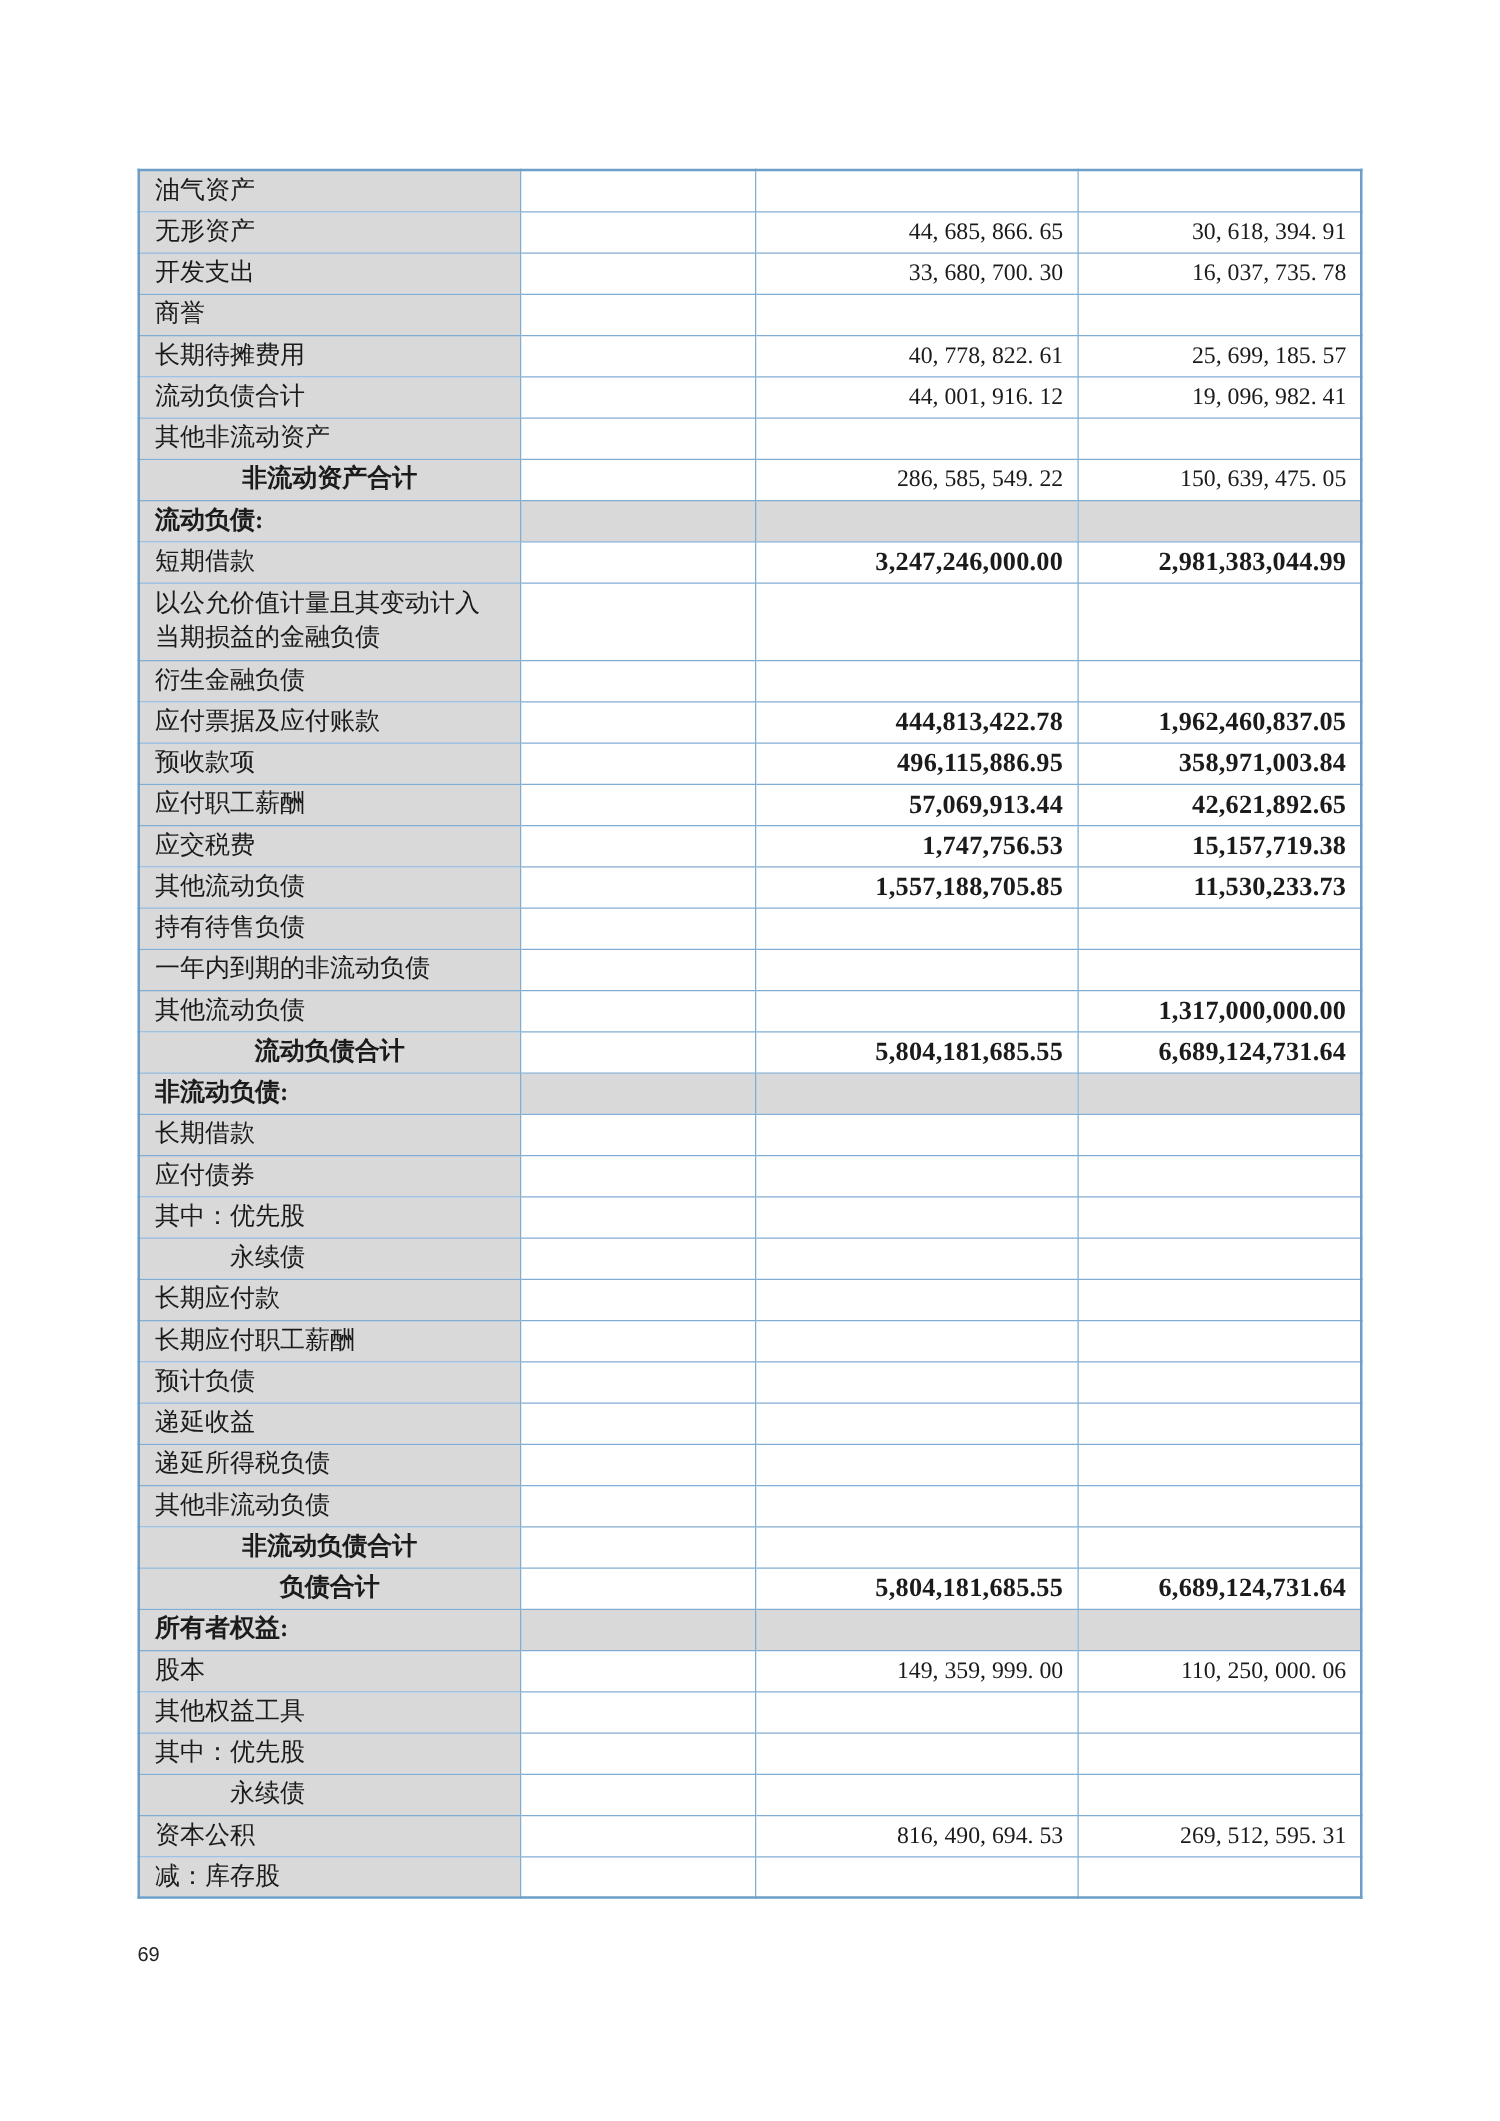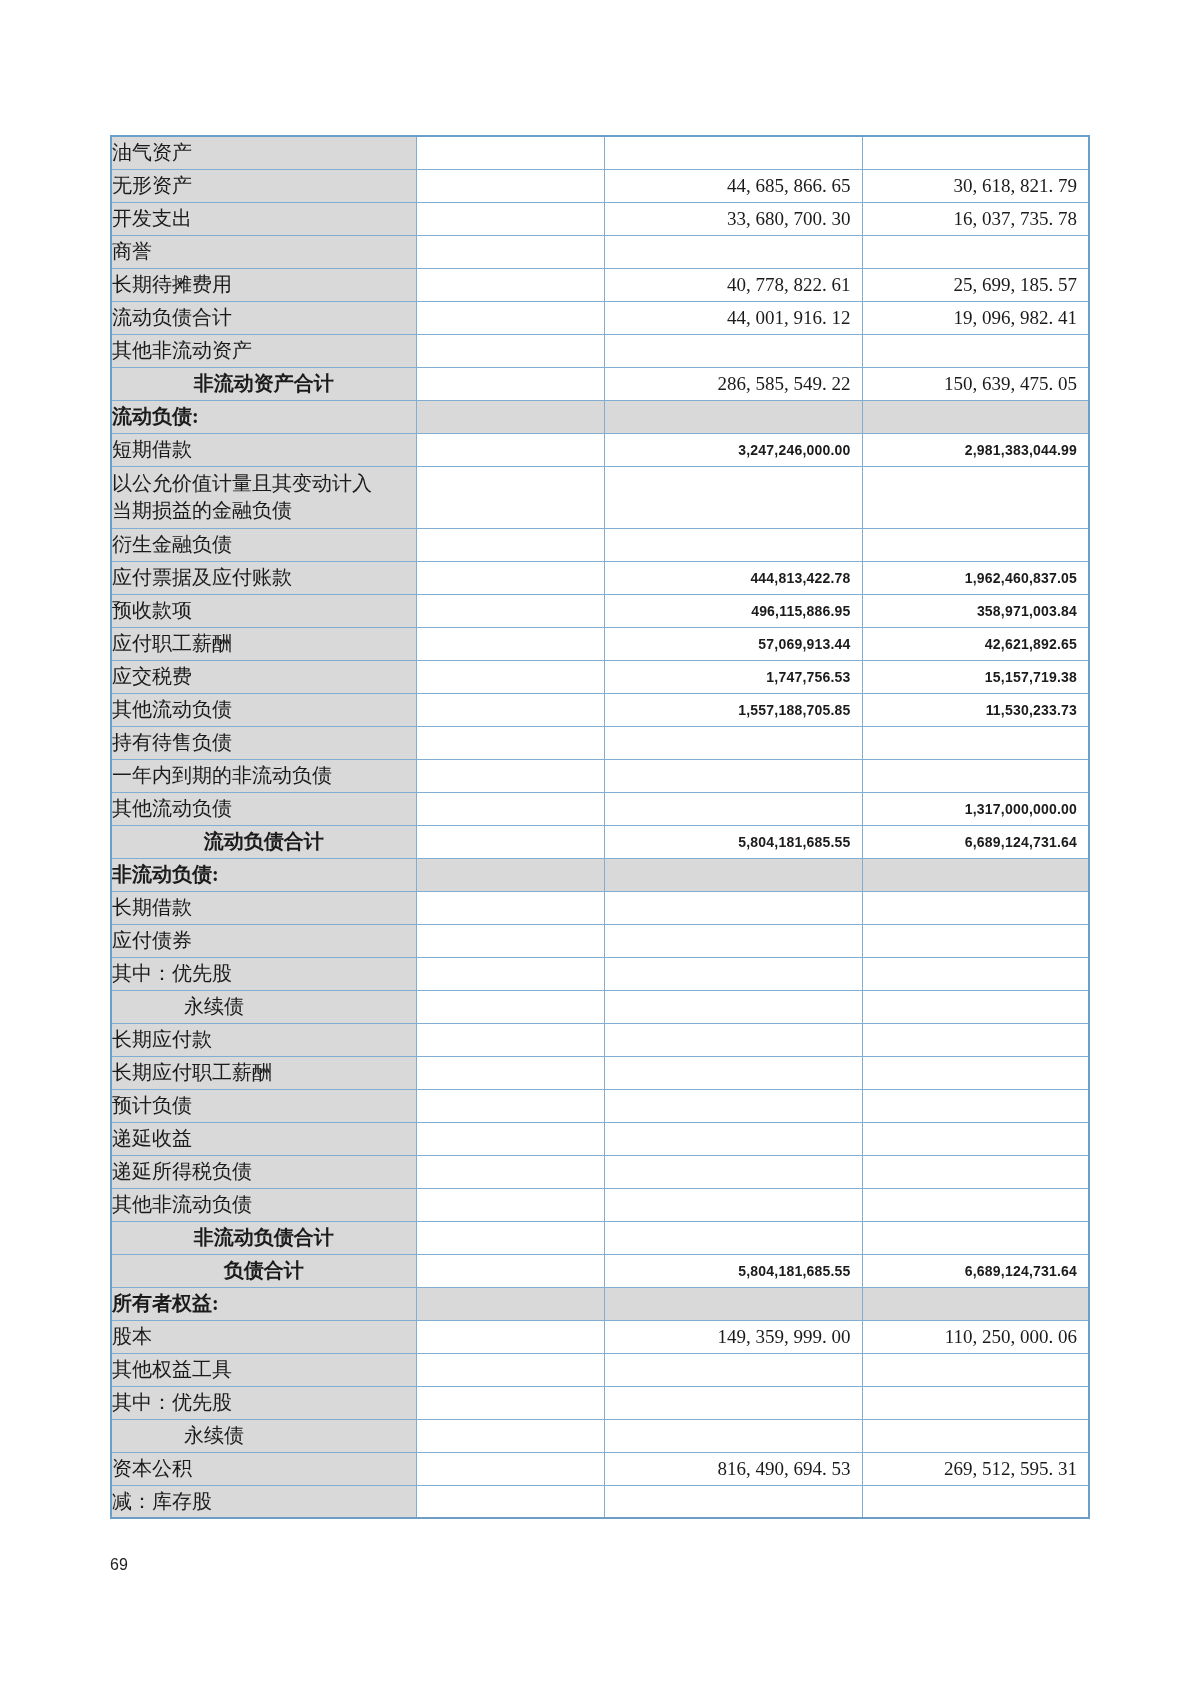--- a/index.html
+++ b/index.html
@@ -15,38 +15,38 @@
   }
   table.balance td{
     border:1.5px solid #82add2;
     vertical-align:middle;
     overflow:hidden;
   }
   tr.r-single{height:33px;}
   tr.r-double{height:62px;}
   .c-label{
     background:#d9d9d9;
-    padding:1px 0;
+    padding:1px 12px;
     font-size:20px;
     line-height:27px;
     white-space:pre-line;
     text-align:left;
   }
   .c-note{background:#ffffff;}
   .c-val{
     background:#ffffff;
     text-align:right;
     padding:1px 11px 1px 4px;
   }
   tr.r-total .c-label{font-weight:bold;text-align:center;margin-top:43px;}
   tr.r-section td{background:#d9d9d9;}
   tr.r-section .c-label{font-weight:bold;margin-top:16px;}
   tr.r-indent .c-label{padding-left:72px;}
   .num-serif{font-family:"Liberation Serif","DejaVu Serif",serif;font-size:19px;font-weight:400;}
-  .num-sans{font-family:Liberation Sans, sans-serif;font-size:14px;font-weight:700;letter-spacing:0.2px;}
+  .num-sans{font-family:Liberation Serif, serif;font-size:21px;font-weight:700;letter-spacing:0.2px;}
   .page-footer{
     position:absolute;left:110px;top:1556px;width:978px;
     font-family:"Liberation Sans","DejaVu Sans",sans-serif;
     font-size:16px;color:#222;
   }
 </style>
 </head>
 <body>
 
 <div class="sheet-table-wrap">
@@ -61,21 +61,21 @@
         <tr class="r-item r-single">
           <td class="c-label">油气资产</td>
           <td class="c-note"></td>
           <td class="c-val num-serif"></td>
           <td class="c-val num-serif"></td>
         </tr>
         <tr class="r-item r-single">
           <td class="c-label">无形资产</td>
           <td class="c-note"></td>
           <td class="c-val num-serif">44, 685, 866. 65</td>
-          <td class="c-val num-serif">30, 618, 821. 79</td>
+          <td class="c-val num-serif">30, 618, 394. 91</td>
         </tr>
         <tr class="r-item r-single">
           <td class="c-label">开发支出</td>
           <td class="c-note"></td>
           <td class="c-val num-serif">33, 680, 700. 30</td>
           <td class="c-val num-serif">16, 037, 735. 78</td>
         </tr>
         <tr class="r-item r-single">
           <td class="c-label">商誉</td>
           <td class="c-note"></td>

